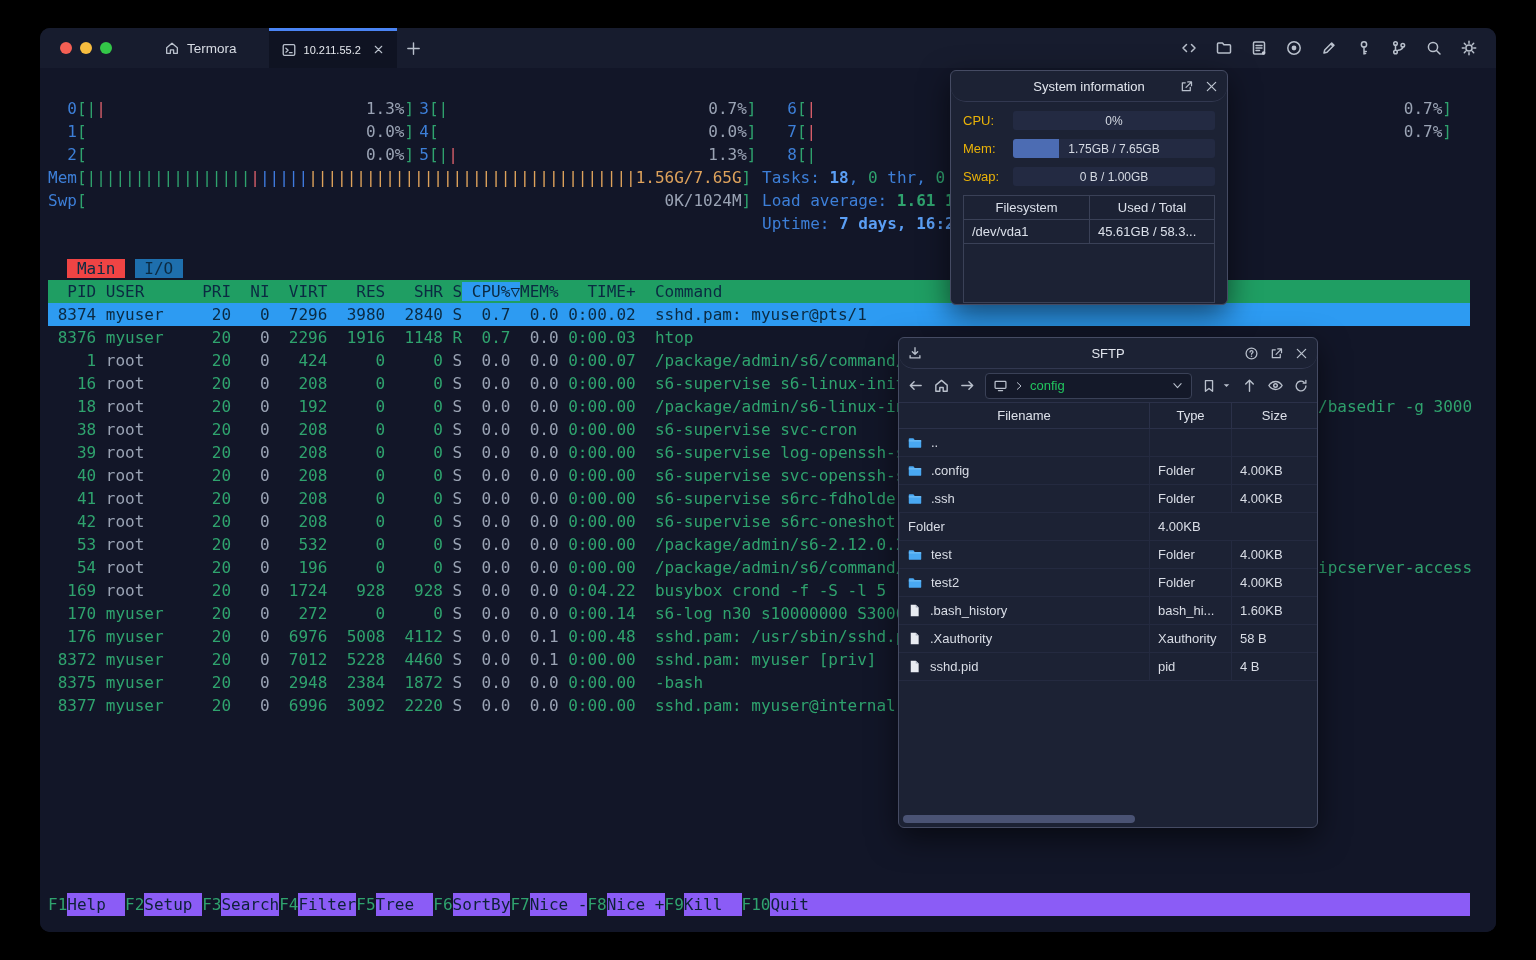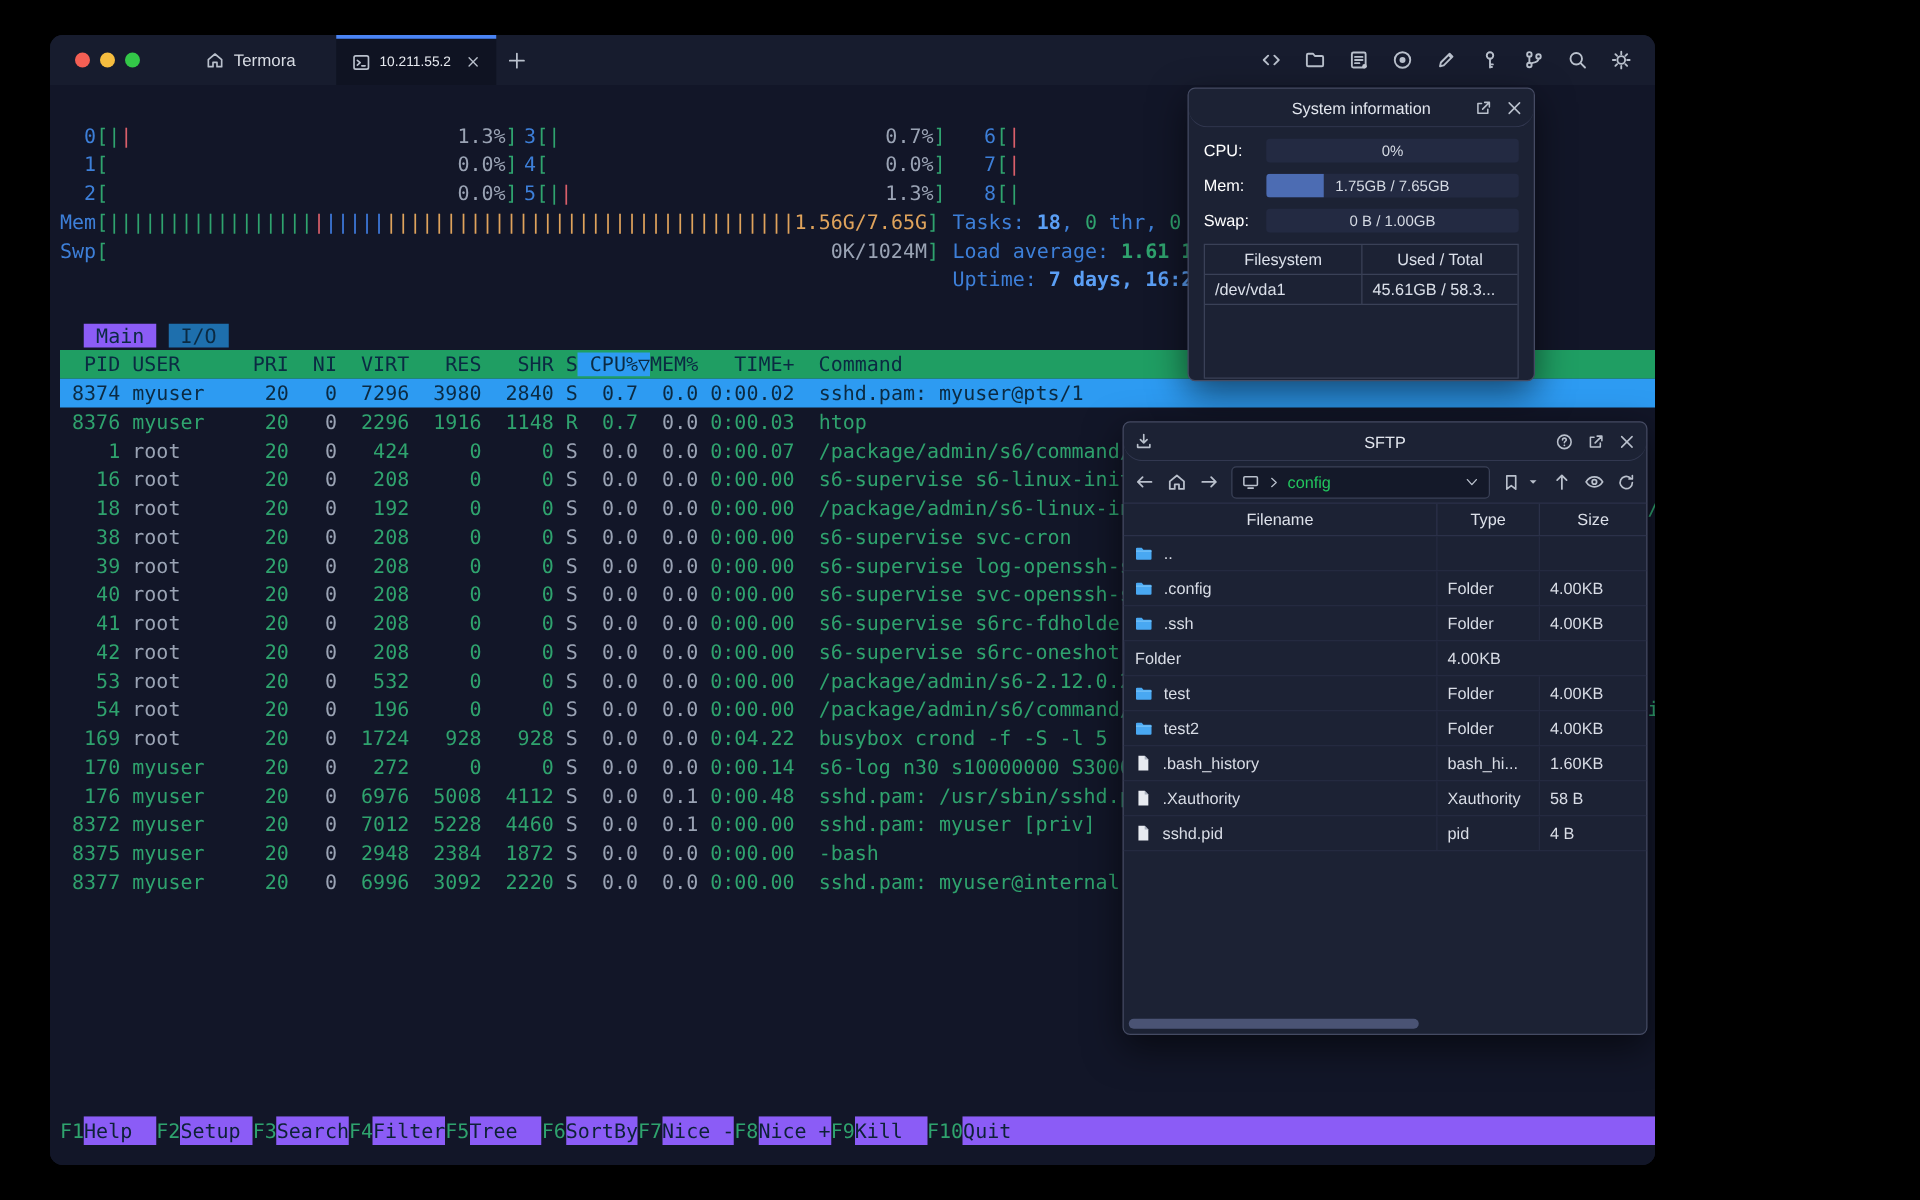--- a/index.html
+++ b/index.html
@@ -1,56 +1,56 @@
 <!DOCTYPE html>
 <html><head>
 <meta charset="utf-8">
 <style>
   html,body{margin:0;padding:0;background:#000;width:1536px;height:960px;overflow:hidden;
     font-family:"Liberation Sans",sans-serif;-webkit-font-smoothing:antialiased;}
   .stage{position:absolute;left:0;top:0;width:1536px;height:960px;background:#000;}
-  .window{position:absolute;left:40px;top:28px;width:1284px;height:904px;background:#171c2e;
+  .window{position:absolute;left:40px;top:28px;width:1456px;height:904px;background:#171c2e;
     border-radius:10px;overflow:hidden;}
   
   .tabbar{position:absolute;left:0;top:0;right:0;height:40px;background:#171c2e;display:flex;align-items:center;}
   .traffic{display:flex;gap:8px;margin-left:20px;}
   .light{width:12px;height:12px;border-radius:50%;display:inline-block;}
   .light.r{background:#f45f54;} .light.y{background:#f6bd3f;} .light.g{background:#33c748;}
   .tab-home{display:flex;align-items:center;gap:7px;margin-left:42px;color:#d8dce4;font-size:13.5px;height:100%;padding:0 10px;}
   .tab-active{position:relative;display:flex;align-items:center;gap:7px;height:40px;box-sizing:border-box;
     background:#0f1322;color:#e6e9ef;font-size:11px;padding:0 12px;margin-left:22px;border-top:3px solid #4a84f4;}
   .tab-close{color:#9aa1b0;font-size:14px;margin-left:4px;cursor:default;}
   .tab-new{display:flex;align-items:center;justify-content:center;width:34px;height:100%;color:#c3c9d4;}
   .tb-actions{margin-left:auto;display:flex;align-items:center;gap:17px;padding-right:18px;}
   .icon{display:inline-flex;}
   .icon svg{stroke:#b9c0cc;fill:none;stroke-width:1.5;stroke-linecap:round;stroke-linejoin:round;}
   
   .terminal{position:absolute;left:0;top:40px;width:1456px;height:864px;background:#121628;}
   .tline{position:absolute;white-space:pre;font-family:"DejaVu Sans Mono",monospace;font-size:16px;line-height:23px;color:#9aa3b4;}
   .lbl{color:#3d7fd8;} .bb{color:#5b9ff5;font-weight:bold;} .g{color:#2fa36e;} .gb{color:#2fa36e;font-weight:bold;}
   .dim{color:#9aa3b4;} .br{color:#2fa36e;}
   .b-green{color:#2fa36e;} .b-red{color:#d95f6a;} .b-blue{color:#3f7be0;} .b-orange{color:#dfa35c;} .o-txt{color:#dfa35c;}
-  .tab-main{background:#8b5cf6;color:#0b2a42;} .tab-io{background:#1e6fad;color:#0b2a42;}
+  .tab-main{background:#ef4444;color:#0b2a42;} .tab-io{background:#1e6fad;color:#0b2a42;}
   .hdr{background:#1f9e63;width:1422px;} .hdr span{color:#0b2a42;} .hdr .sortcol{background:#2d9bf2;}
   .prow{width:1422px;} .prow.sel{background:#2d9bf2;} .prow.sel span{color:#0b2a42 !important;}
   .fbar{position:absolute;left:8px;top:825px;width:1422px;height:23px;display:flex;white-space:pre;overflow:hidden;
     font-family:"DejaVu Sans Mono",monospace;font-size:16px;line-height:23px;}
   .fkey{color:#2fa36e;} .flabel{background:#8b5cf6;color:#0d2137;}
   
   .panel{position:absolute;background:#1c2234;border:1px solid #454b63;border-radius:6px;
     box-shadow:0 10px 30px rgba(0,0,0,.55);color:#d7dce6;font-size:13px;z-index:30;box-sizing:border-box;}
   .p-title{position:relative;height:30px;display:flex;align-items:center;border-bottom:1px solid #323850;padding:0 8px;border-radius:15px;}
   .p-title-text{position:absolute;left:0;right:0;text-align:center;color:#e2e6ee;font-size:13px;}
   .p-actions{margin-left:auto;display:flex;gap:10px;z-index:2;}
   .pbtn{display:inline-flex;}
   
   .si-panel{left:910px;top:42px;width:278px;height:235px;}
   .si-body{padding:9px 12px 0 12px;}
   .si-row{display:flex;align-items:center;margin-bottom:9px;}
-  .si-label{width:50px;color:#ffffff;}
+  .si-label{width:50px;color:#eab308;}
   .si-bar{position:relative;flex:1;height:19px;background:#232a42;border-radius:3px;overflow:hidden;}
   .si-fill{position:absolute;left:0;top:0;bottom:0;width:0;background:#4c6cb3;}
   .si-bartext{position:absolute;left:0;right:0;top:0;bottom:0;display:flex;align-items:center;justify-content:center;
     font-size:12px;color:#d5dae3;}
   .fs-table{margin-top:2px;border:1px solid #3a4157;height:106px;}
   .fs-grid{display:grid;grid-template-columns:1fr 1fr;}
   .fs-cell{padding:4px 8px;border-bottom:1px solid #3a4157;color:#dbe0ea;}
   .fs-cell.hd{text-align:center;}
   .fs-cell.c2{border-left:1px solid #3a4157;}
   

